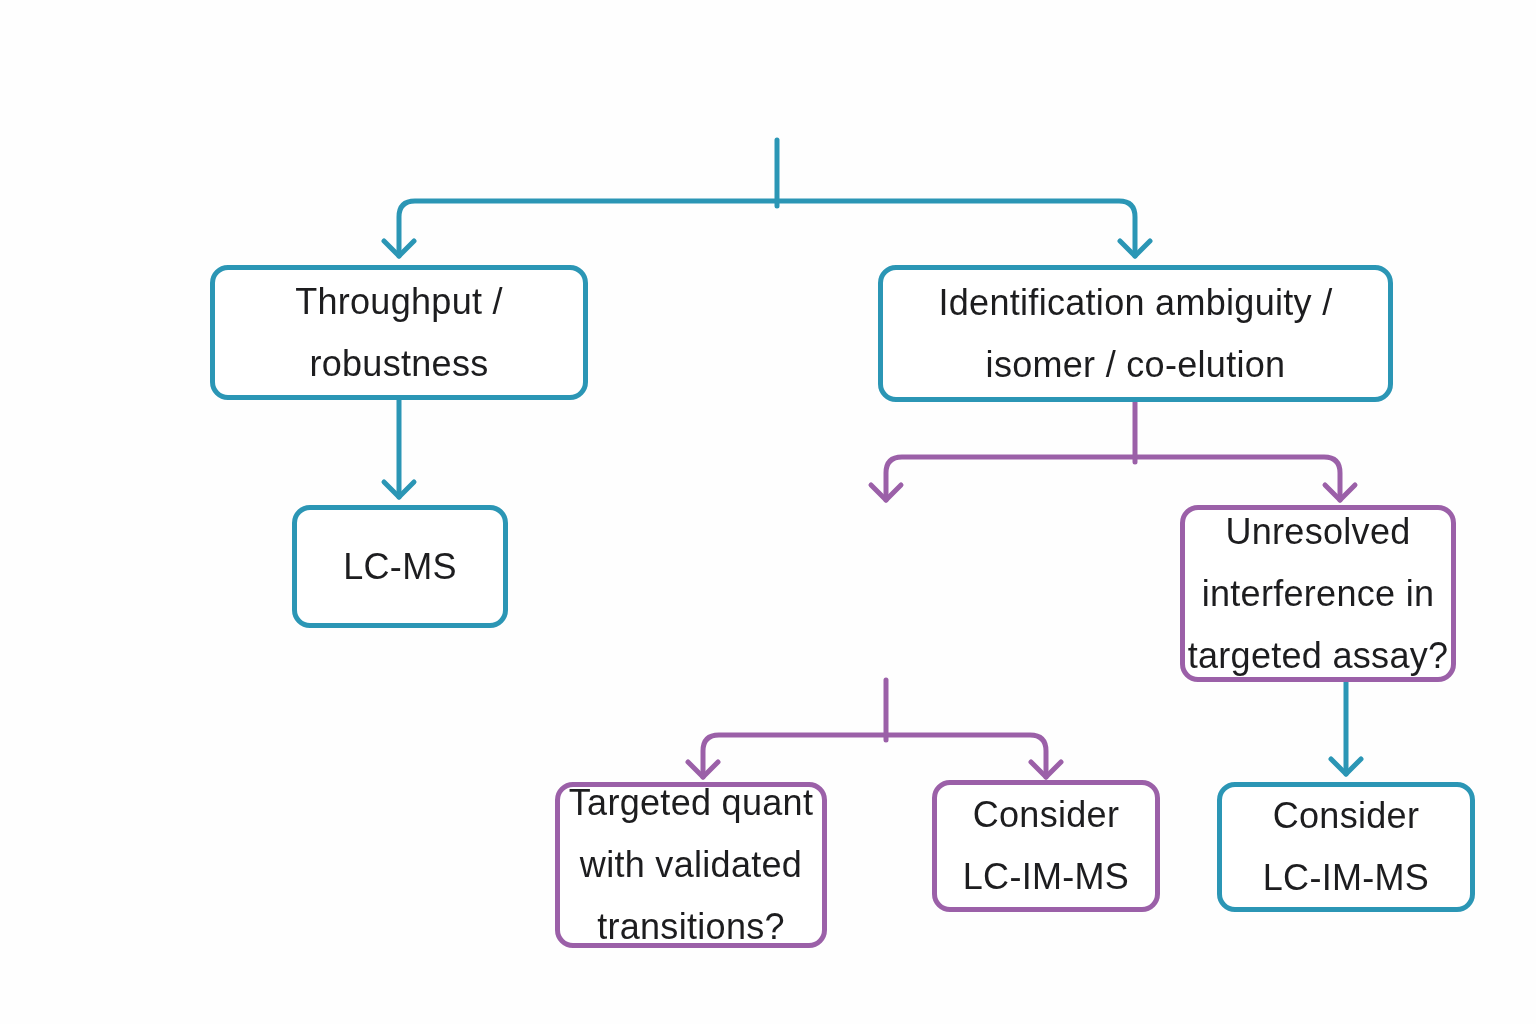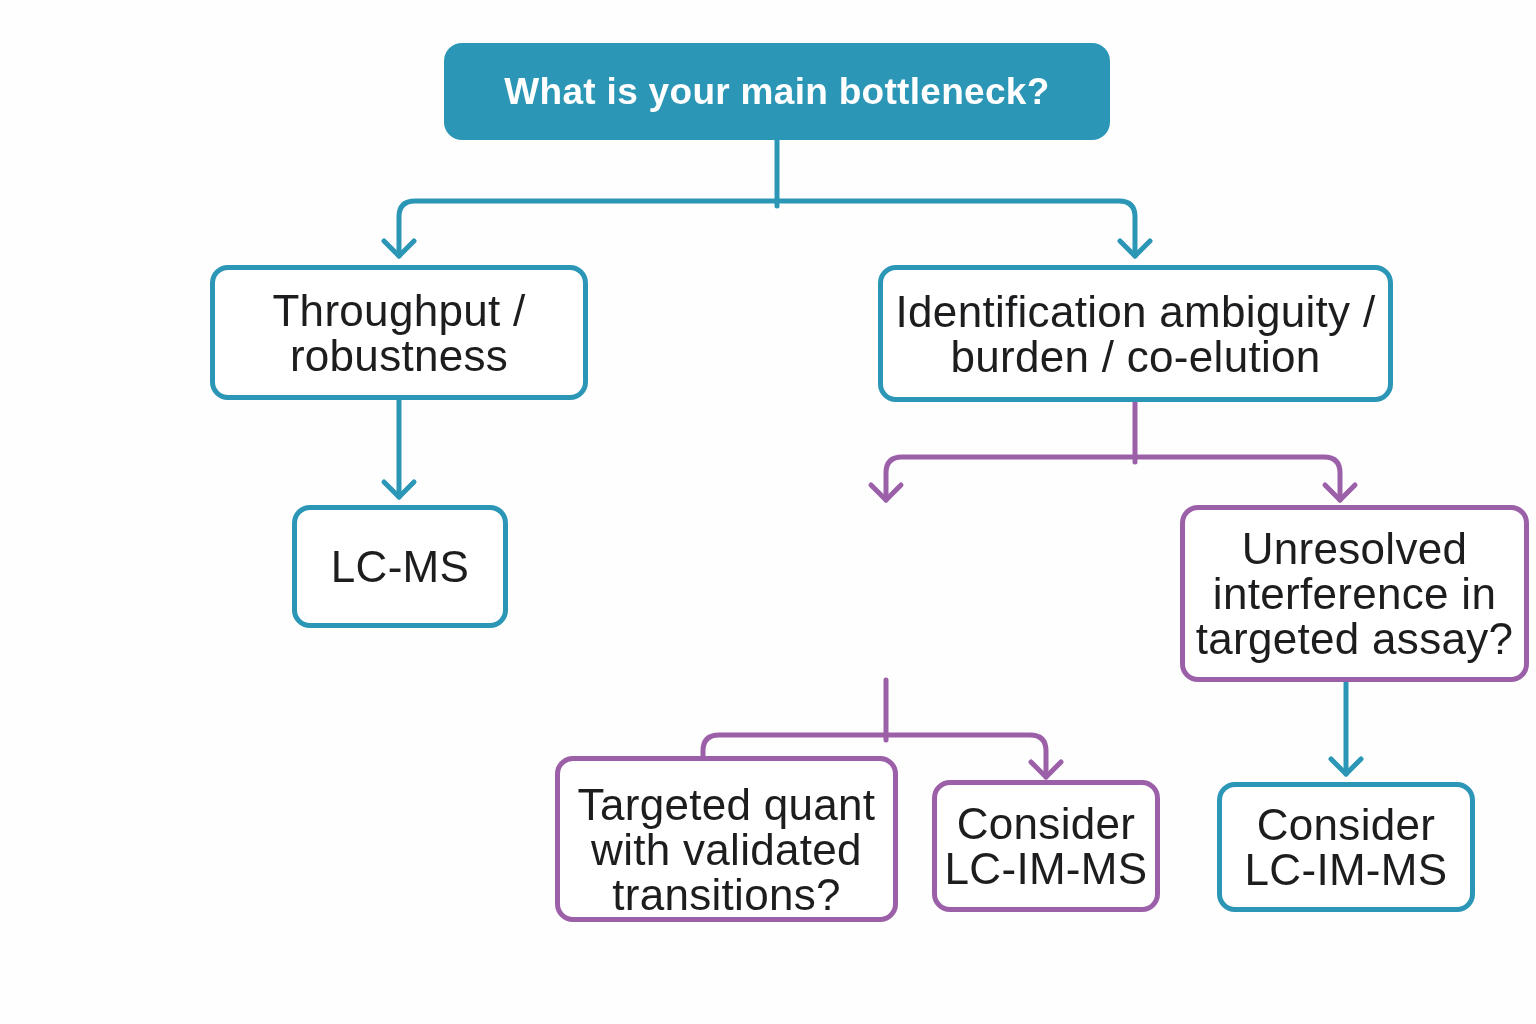--- a/index.html
+++ b/index.html
@@ -44,22 +44,22 @@
     display: flex;
     align-items: center;
     justify-content: center;
     text-align: center;
     border-radius: 18px;
     background: #ffffff;
   }
   .node .label {
     white-space: pre-line;
     color: var(--text);
-    font-size: 44px;
-    line-height: 45px;
+    font-size: 36px;
+    line-height: 62px;
     letter-spacing: 0.3px;
   }
   .node.teal-filled {
     background: var(--teal);
     border: none;
   }
   .node.teal-filled .label {
     color: var(--top-box-text);
     font-weight: 700;
     font-size: 37px;
@@ -89,46 +89,43 @@
       <path d="M 886 500 V 473 Q 886 457 902 457 H 1324 Q 1340 457 1340 473 V 500"></path>
       <path d="M 871 485 L 886 500 L 901 485"></path>
       <path d="M 1325 485 L 1340 500 L 1355 485"></path>
       <path d="M 886 680 V 740"></path>
       <path d="M 703 777 V 751 Q 703 735 719 735 H 1030 Q 1046 735 1046 751 V 777"></path>
       <path d="M 688 762 L 703 777 L 718 762"></path>
       <path d="M 1031 762 L 1046 777 L 1061 762"></path>
     </g>
   </svg>
 
-  <div class="node teal-filled" style="left:444px; top:43px; width:666px; height:97px;">
-    <span class="label">What is your main bottleneck?</span>
-  </div>
 
   <div class="node teal-outline" style="left:210px; top:265px; width:378px; height:135px;">
     <span class="label">Throughput /
 robustness</span>
   </div>
 
   <div class="node teal-outline" style="left:878px; top:265px; width:515px; height:137px;">
     <span class="label">Identification ambiguity /
-burden / co-elution</span>
+isomer / co-elution</span>
   </div>
 
   <div class="node teal-outline" style="left:292px; top:505px; width:216px; height:123px;">
     <span class="label">LC-MS</span>
   </div>
 
 
-  <div class="node purple-outline" style="left:1180px; top:505px; width:349px; height:177px;text-align:center;">
+  <div class="node purple-outline" style="left:1180px; top:505px; width:276px; height:177px;text-align:center;">
     <span class="label">Unresolved
 interference in
 targeted assay?</span>
   </div>
 
-  <div class="node purple-outline" style="left:555px; top:756px; width:343px; height:166px;align-items:flex-end;">
+  <div class="node purple-outline" style="left:555px; top:782px; width:272px; height:166px;">
     <span class="label">Targeted quant
 with validated
 transitions?</span>
   </div>
 
   <div class="node purple-outline" style="left:932px; top:780px; width:228px; height:132px;">
     <span class="label">Consider
 LC-IM-MS</span>
   </div>
 

